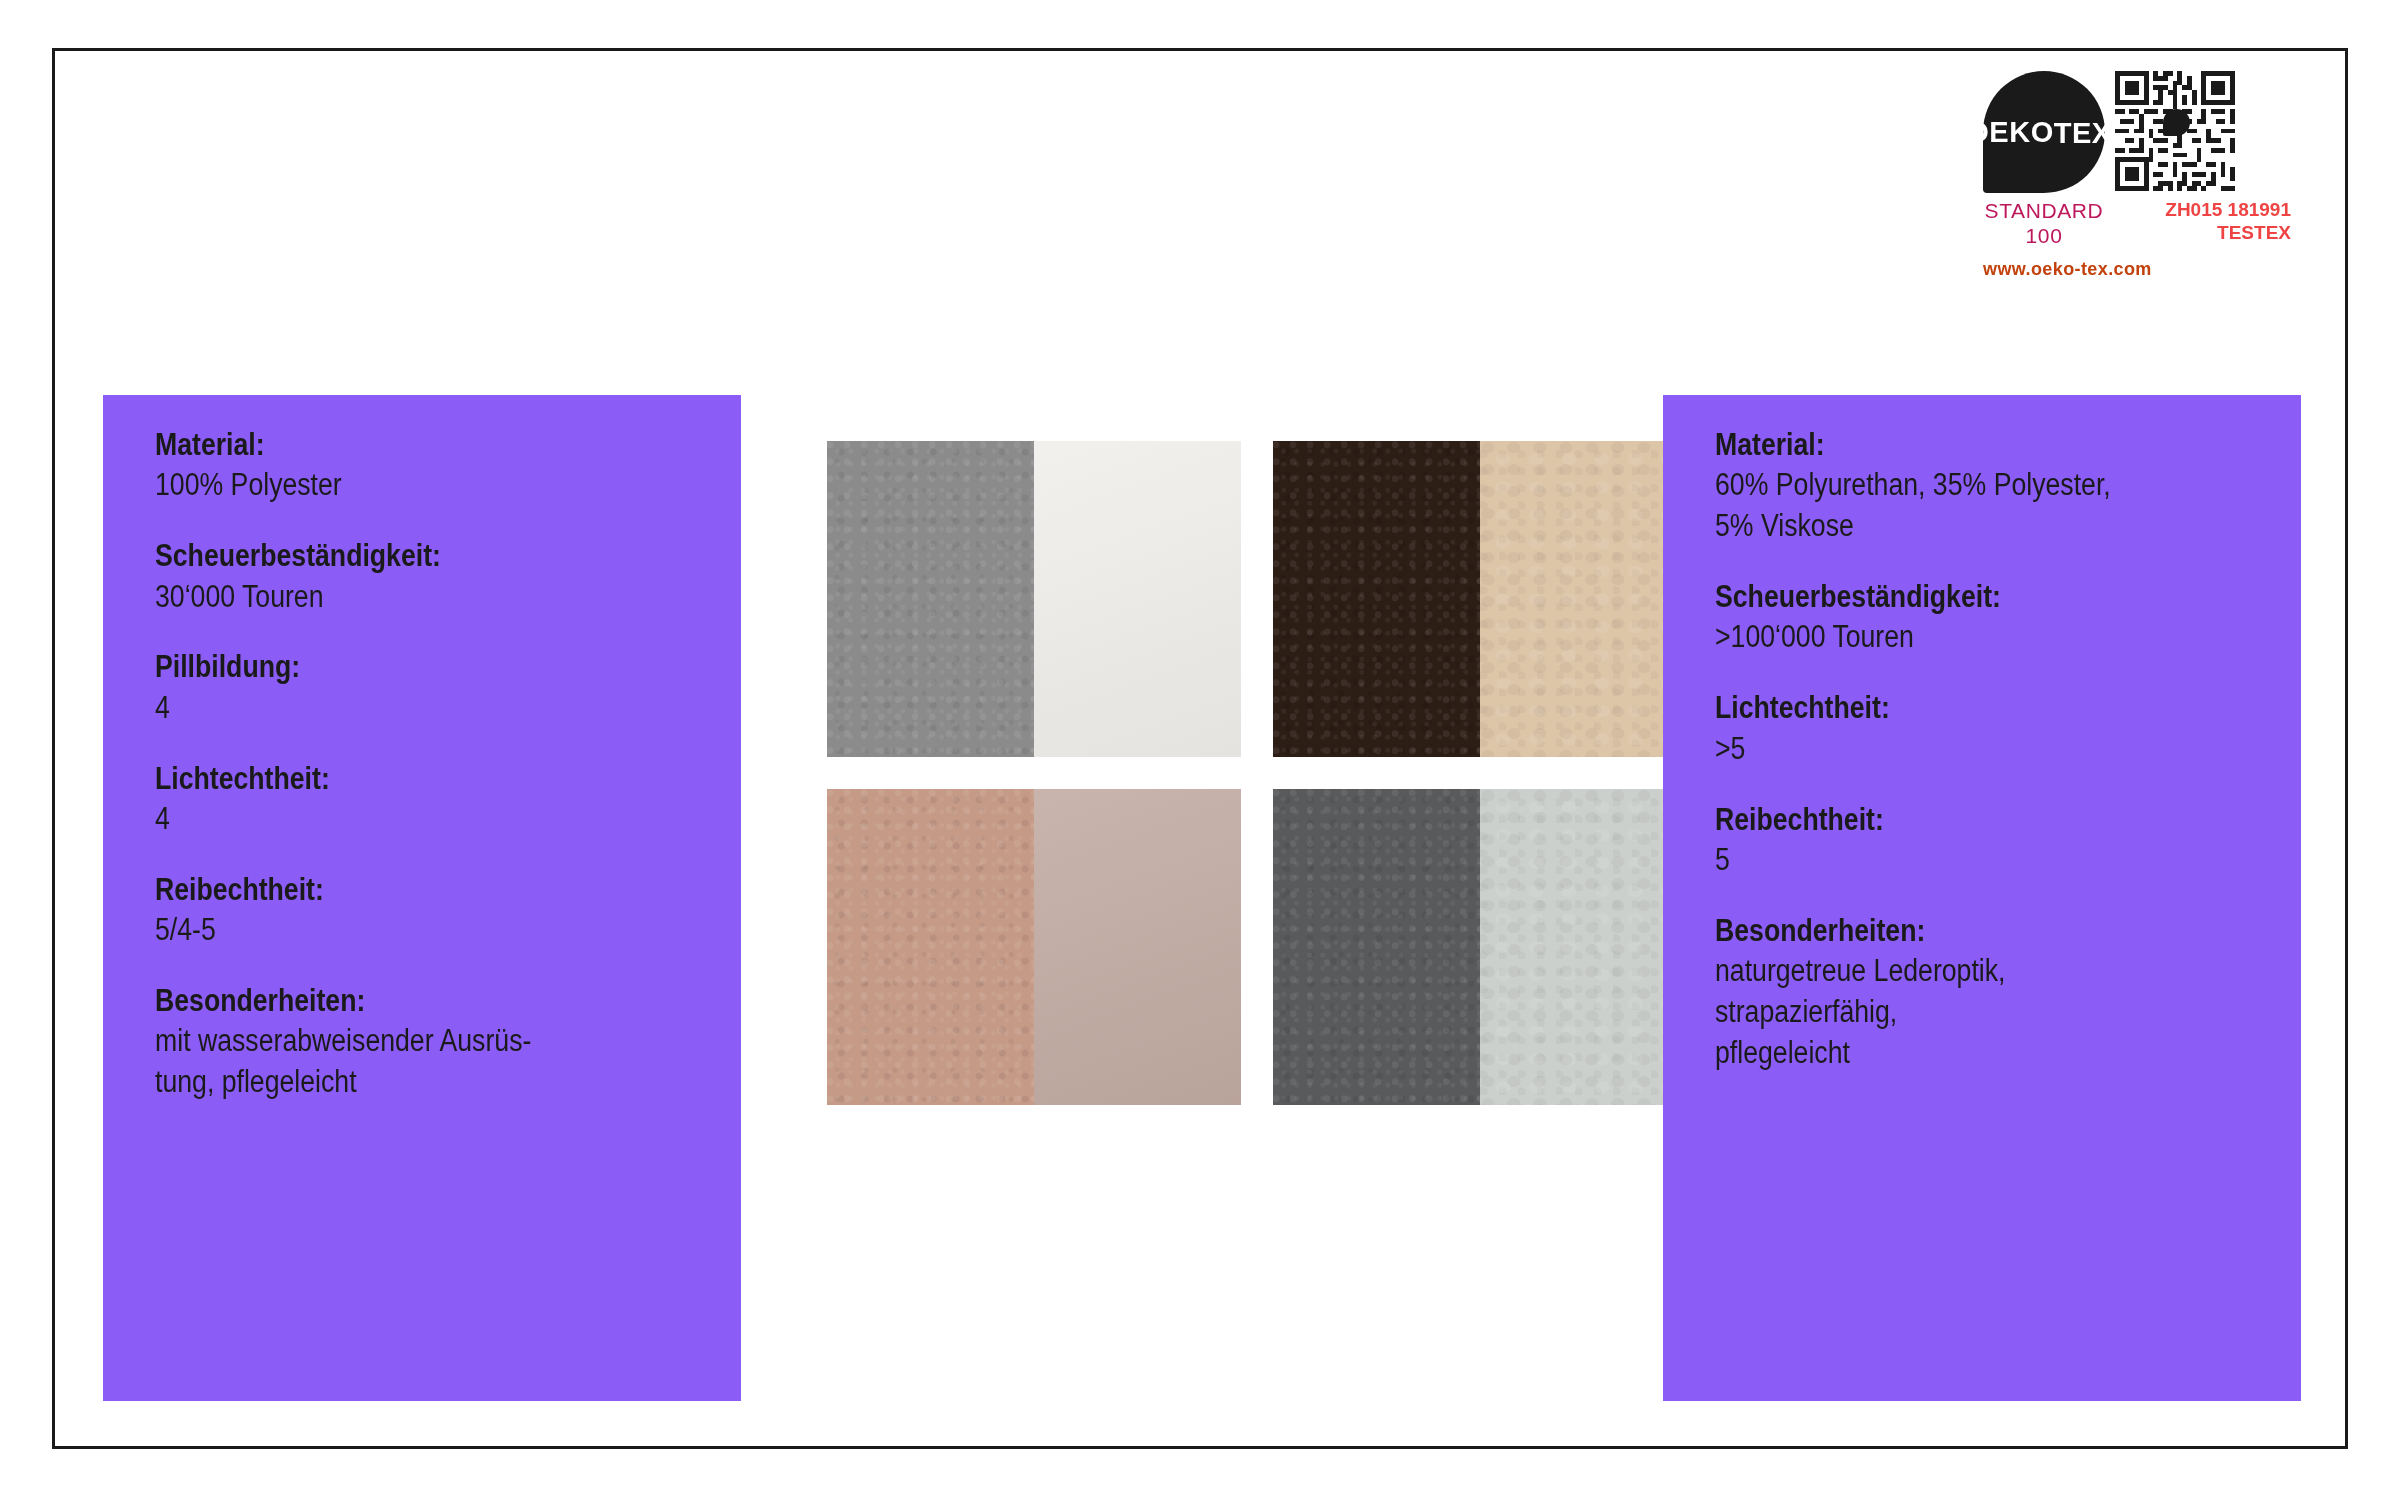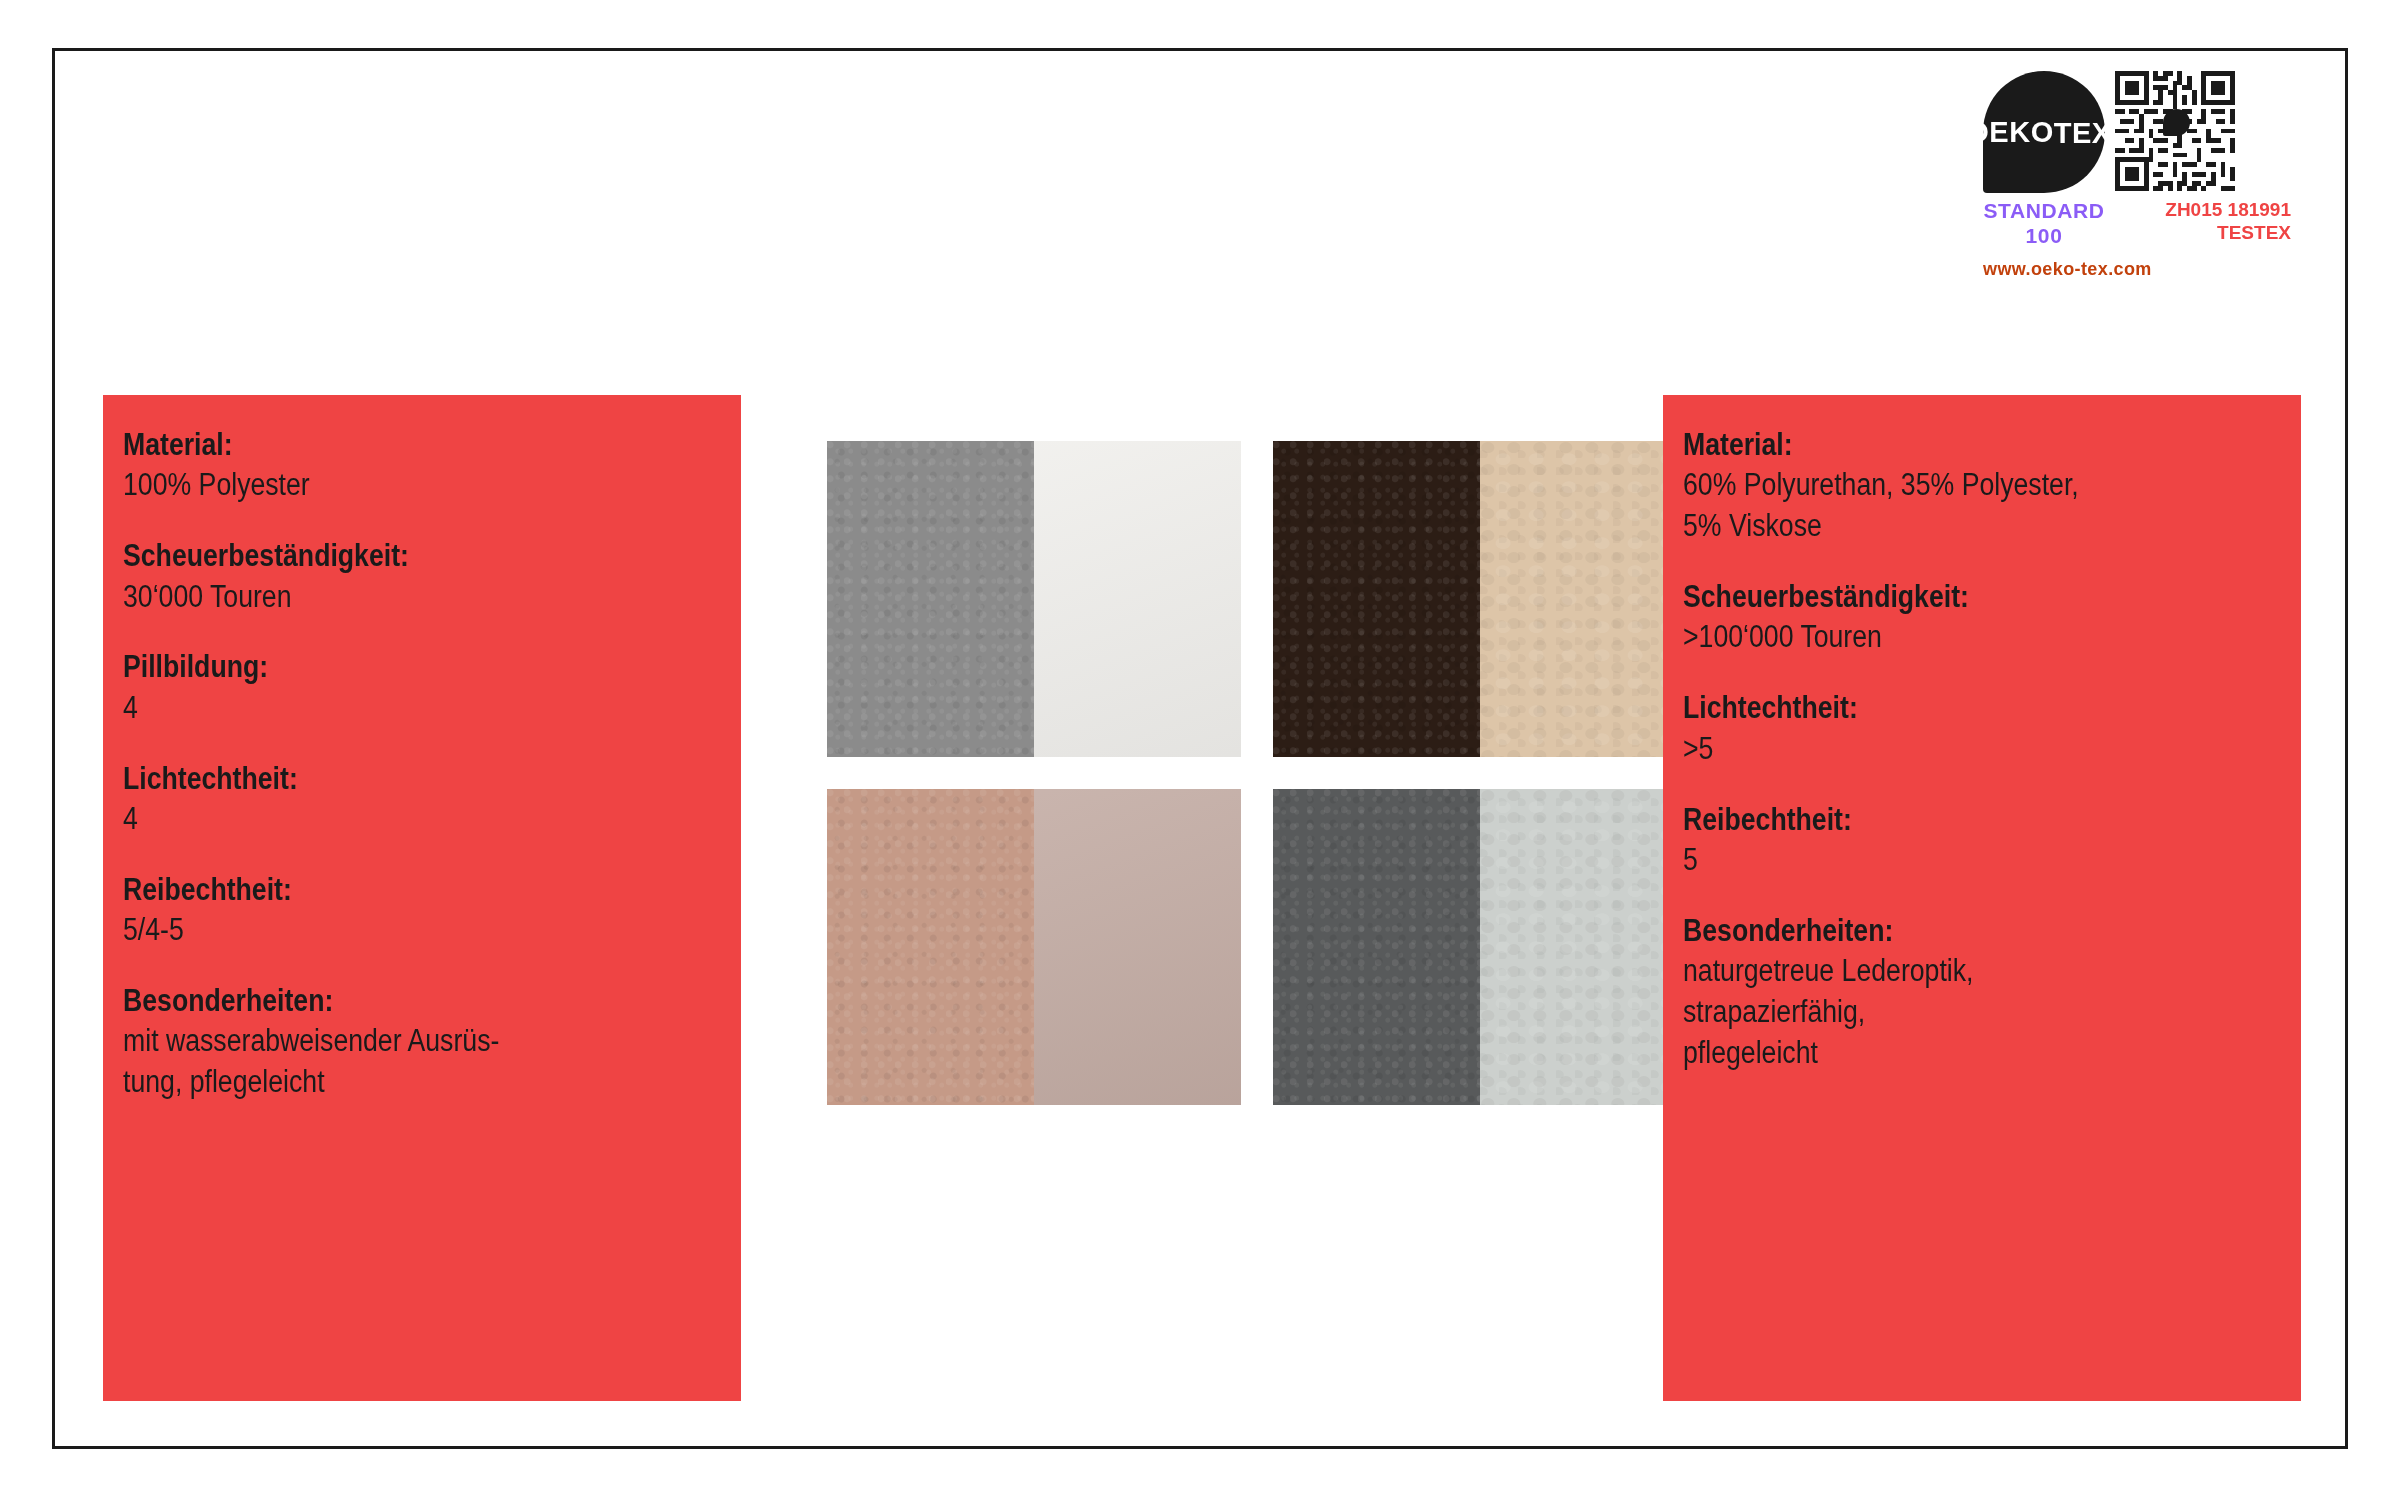--- a/index.html
+++ b/index.html
@@ -73,40 +73,40 @@
   .qr .qr-drop {
     position: absolute; left: 48px; top: 38px;
     width: 27px; height: 27px;
     background: #1a1a1a;
     border-radius: 50% 50% 50% 2px;
   }
 
   .oeko-sub { display: flex; gap: 12px; margin-top: 6px; }
   .std {
     width: 122px; text-align: center;
-    font-size: 21px; font-weight: 700; color: #8b5cf6;
+    font-size: 21px; font-weight: 400; color: #be185d;
     letter-spacing: 0.6px; line-height: 1.18;
   }
   .cert {
     flex: 1; text-align: right;
     font-size: 19px; font-weight: 700; color: #ef4444;
     line-height: 1.2; padding-right: 2px;
   }
   .oeko-url {
     margin-top: 10px; text-align: left;
     font-size: 18px; font-weight: 700; color: #c2410c;
     letter-spacing: 0.4px;
     padding-right: 10px;
   }
 
   
   .panel {
     position: absolute;
-    background: #ef4444;
-    padding: 30px 20px;
+    background: #8b5cf6;
+    padding: 30px 52px;
   }
   #panel-left  { left: 48px;  top: 344px; width: 638px; height: 1006px; }
   #panel-right { left: 1608px; top: 344px; width: 638px; height: 1006px; }
 
   .spec { margin-bottom: 30px; }
   .spec:last-child { margin-bottom: 0; }
   .spec-label {
     font-size: 31px; font-weight: 700; color: #1a1a1a;
     transform: scaleX(0.86); transform-origin: left center;
     white-space: nowrap;

